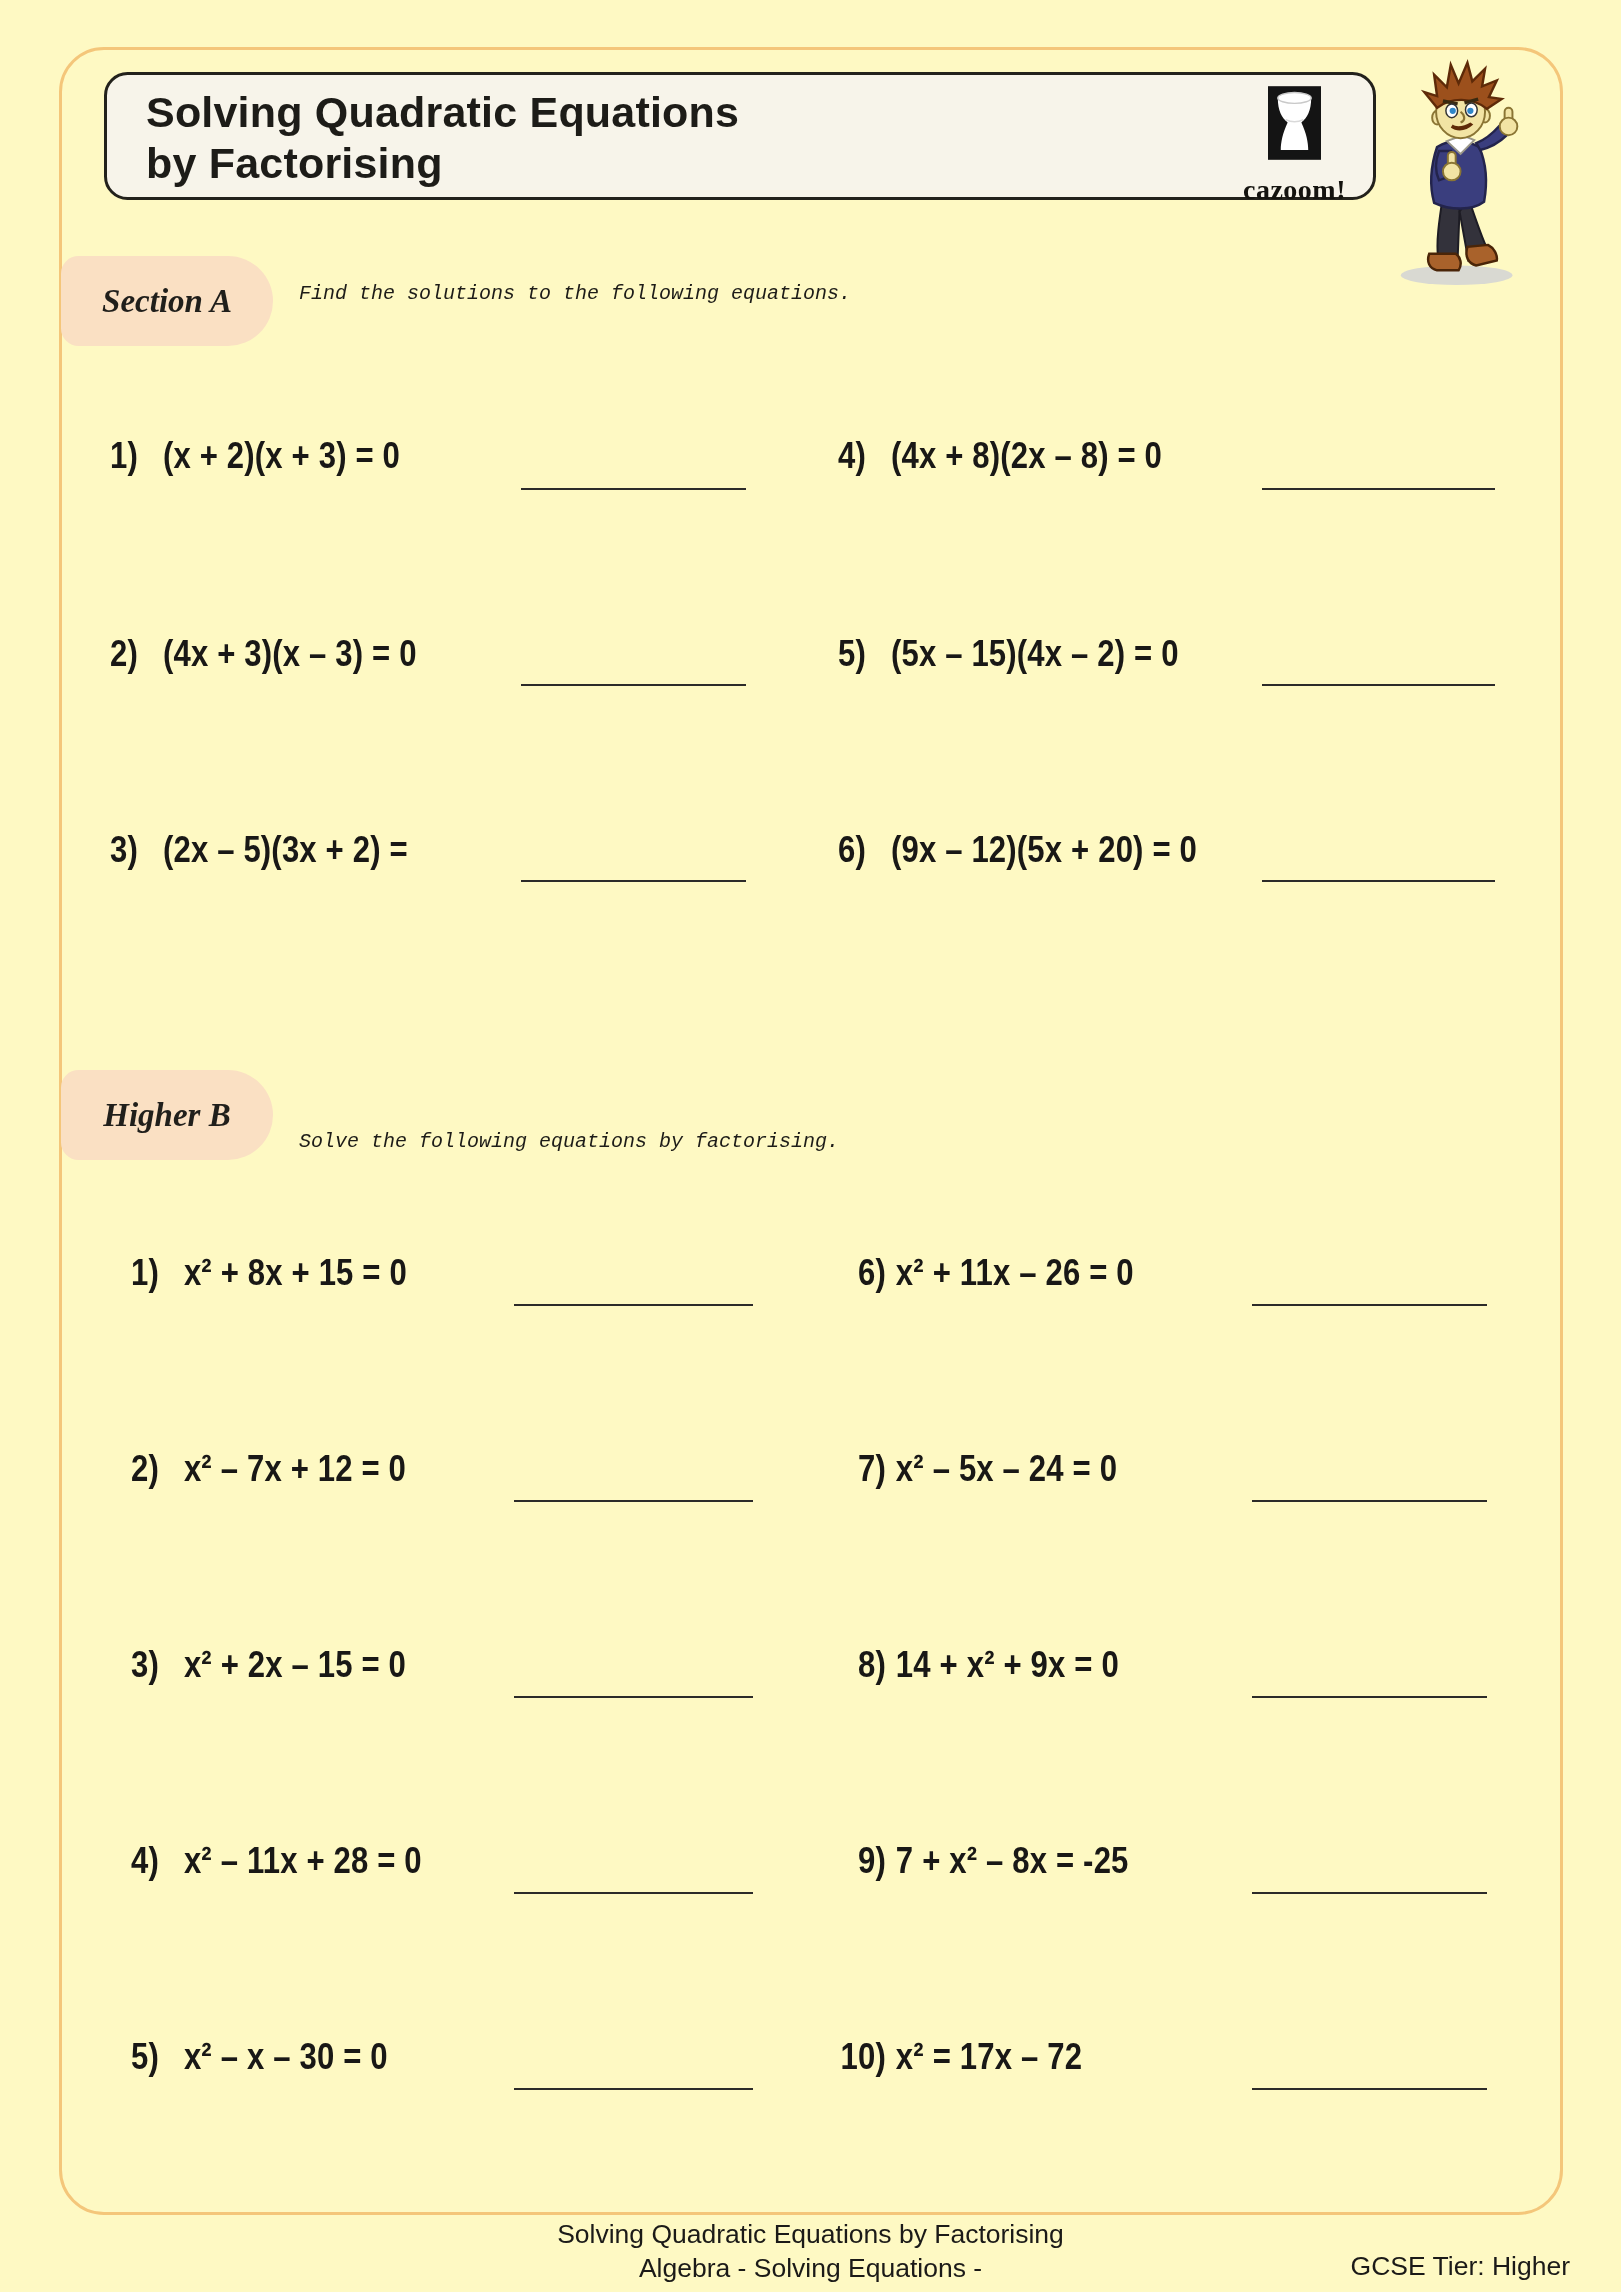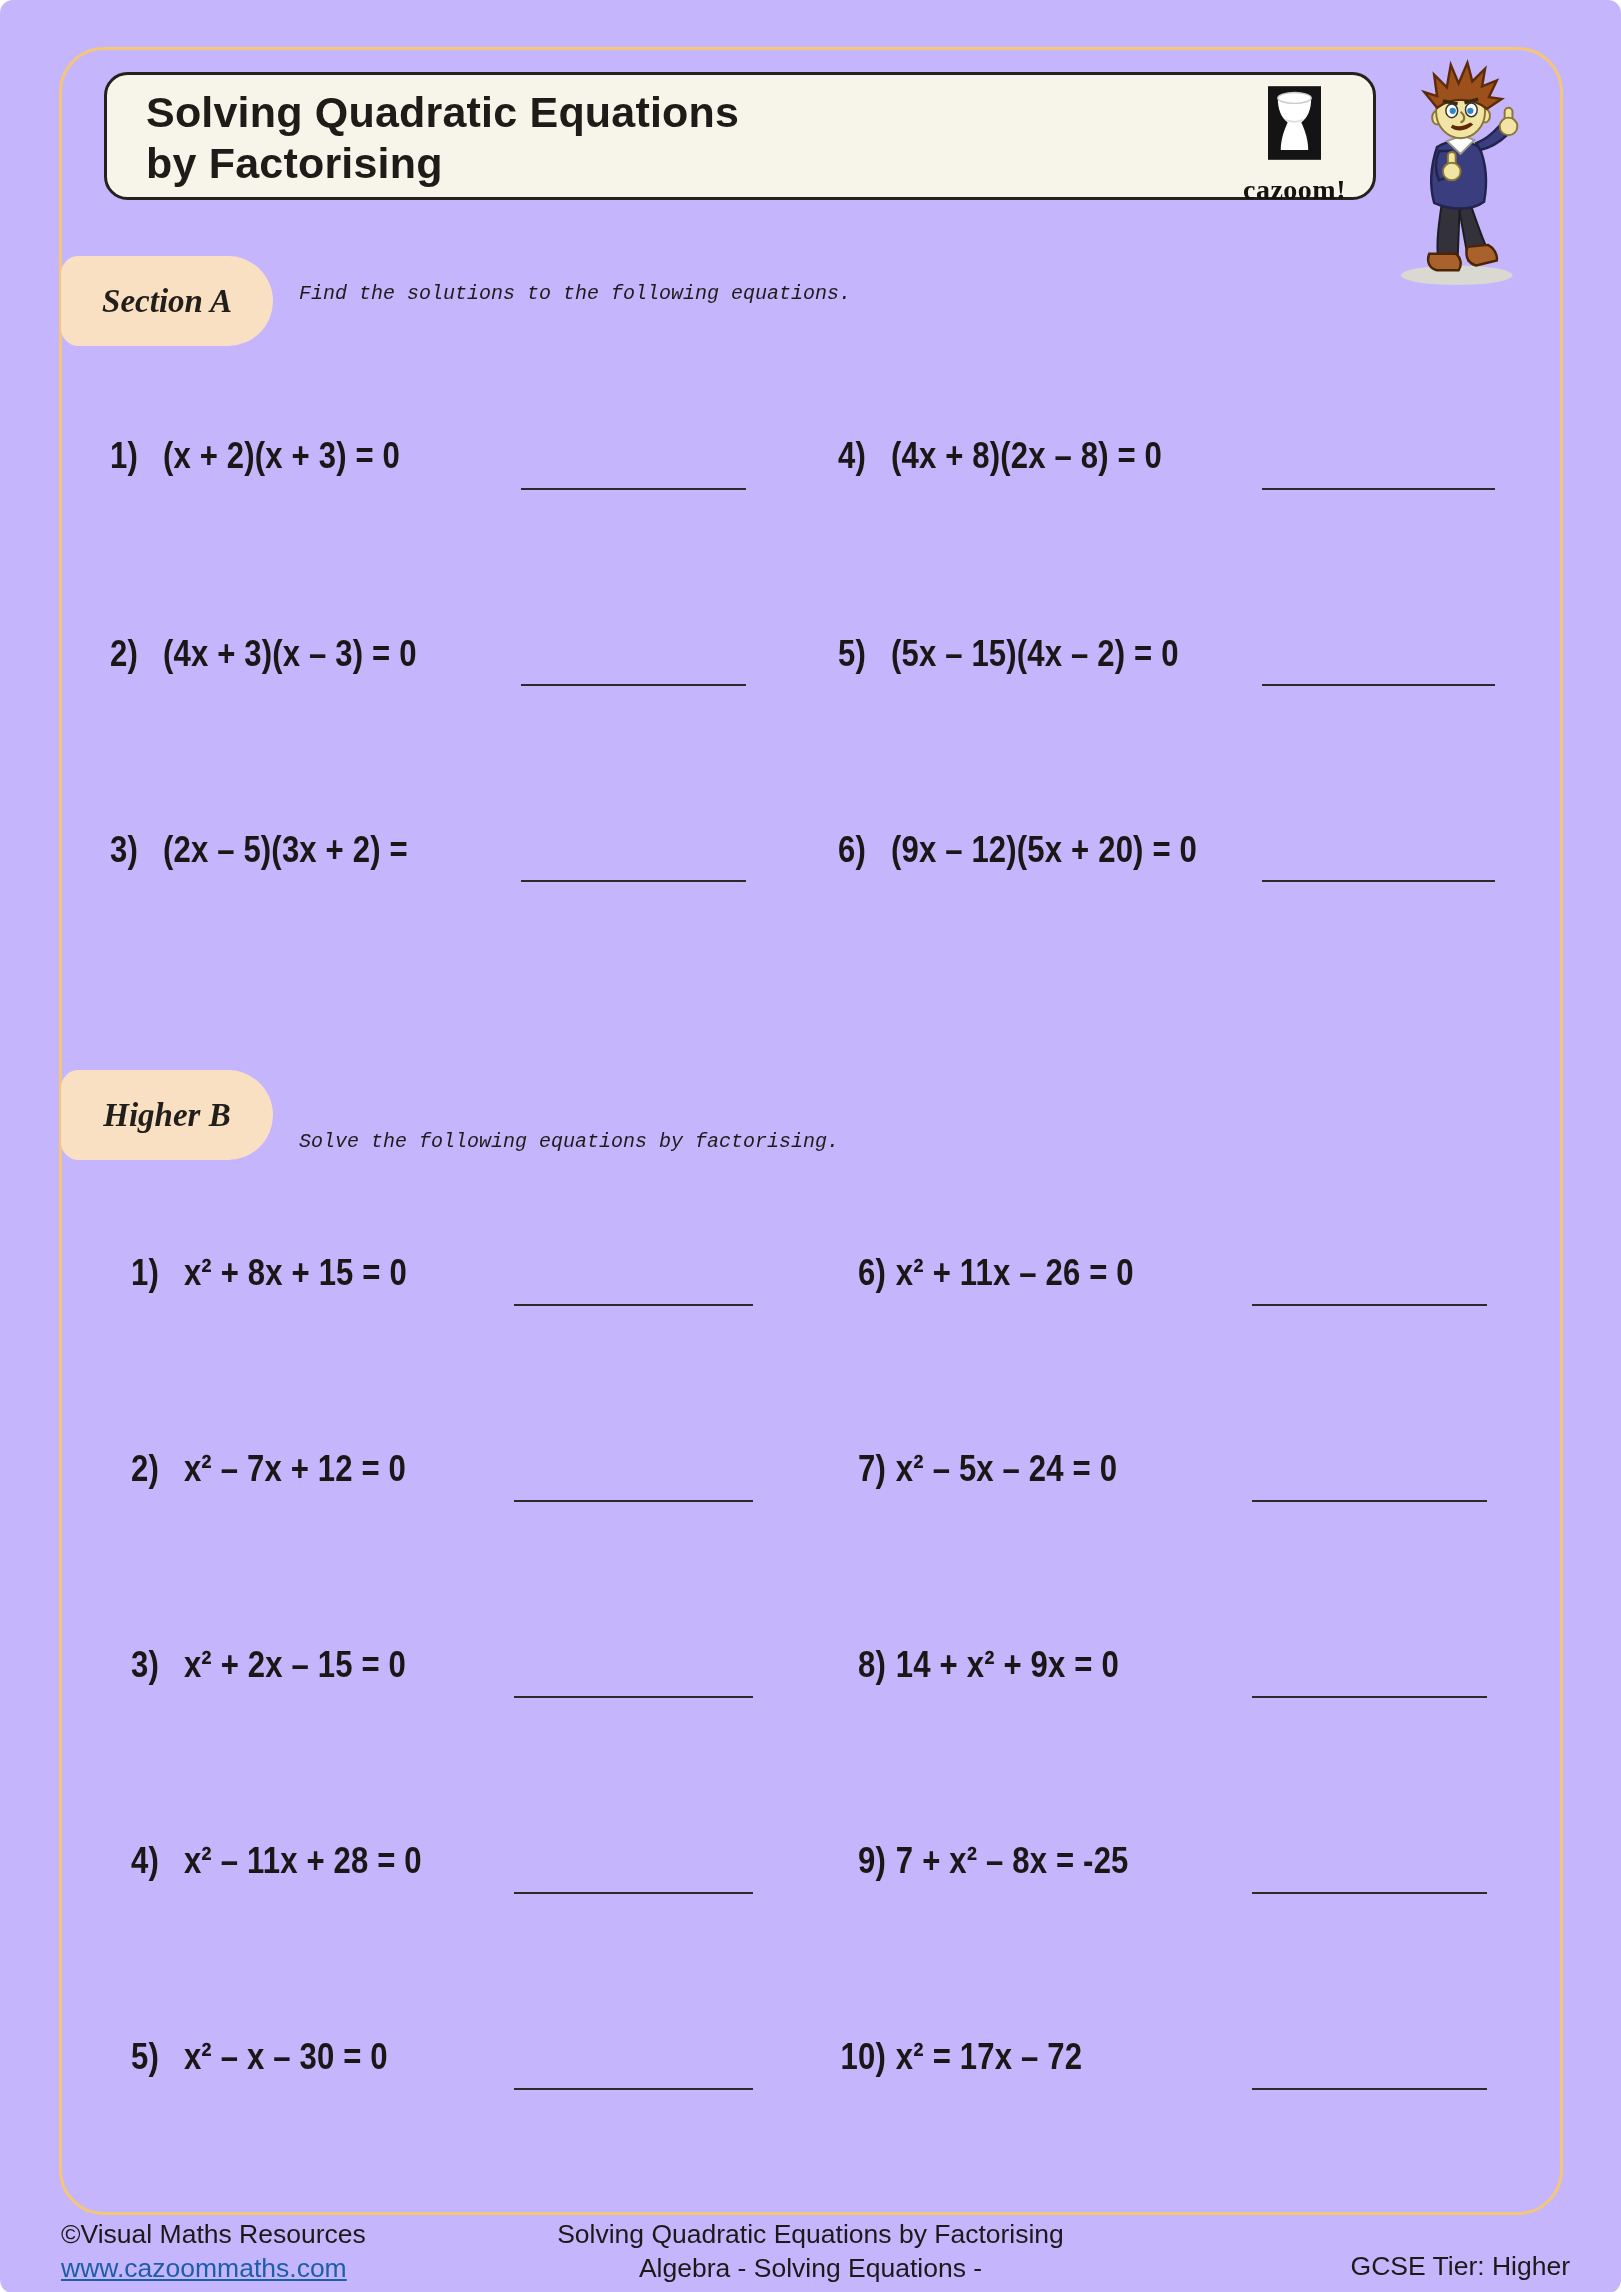--- a/index.html
+++ b/index.html
@@ -1,19 +1,19 @@
 <!DOCTYPE html>
 <html><head>
 <meta charset="utf-8">
 <style>
   * { margin:0; padding:0; box-sizing:border-box; }
   html,body { background:#ffffff; }
   .sheet {
-    position:relative; width:1621px; height:2293px; background:#c4b5fd;
-    font-family:"Liberation Sans", sans-serif; color:#1b1a18; overflow:hidden;border-radius:13px;
+    position:relative; width:1621px; height:2293px; background:#fef9c3;
+    font-family:"Liberation Sans", sans-serif; color:#1b1a18; overflow:hidden;
   }
   .border-frame {
     position:absolute; left:59px; top:47px; width:1504px; height:2168px;
     border:3.9px solid #F4C67A; border-radius:45px; background:transparent;
   }
   
   .title-box {
     position:absolute; left:104px; top:72px; width:1272px; height:128px;
     background:#F7F4EA; border:3.9px solid #23221c; border-radius:23.5px;
   }
@@ -232,24 +232,20 @@
     <span class="eq">7 + x² – 8x = -25</span>
   </div>
   <div class="ans" style="left:1252px; top:1892px; width:235px;"></div>
 
   <div class="q" style="left:828px; top:2036px;">
     <span class="num-r">10)</span>
     <span class="eq">x² = 17x – 72</span>
   </div>
   <div class="ans" style="left:1252px; top:2088px; width:235px;"></div>
 
-  <div class="footer-left">
-    <div>©Visual Maths Resources</div>
-    <div class="footer-link">www.cazoommaths.com</div>
-  </div>
   <div class="footer-center">
     <div>Solving Quadratic Equations by Factorising</div>
     <div>Algebra - Solving Equations -</div>
   </div>
   <div class="footer-right">GCSE Tier: Higher</div>
 
 </div>
 
 
 </body></html>

